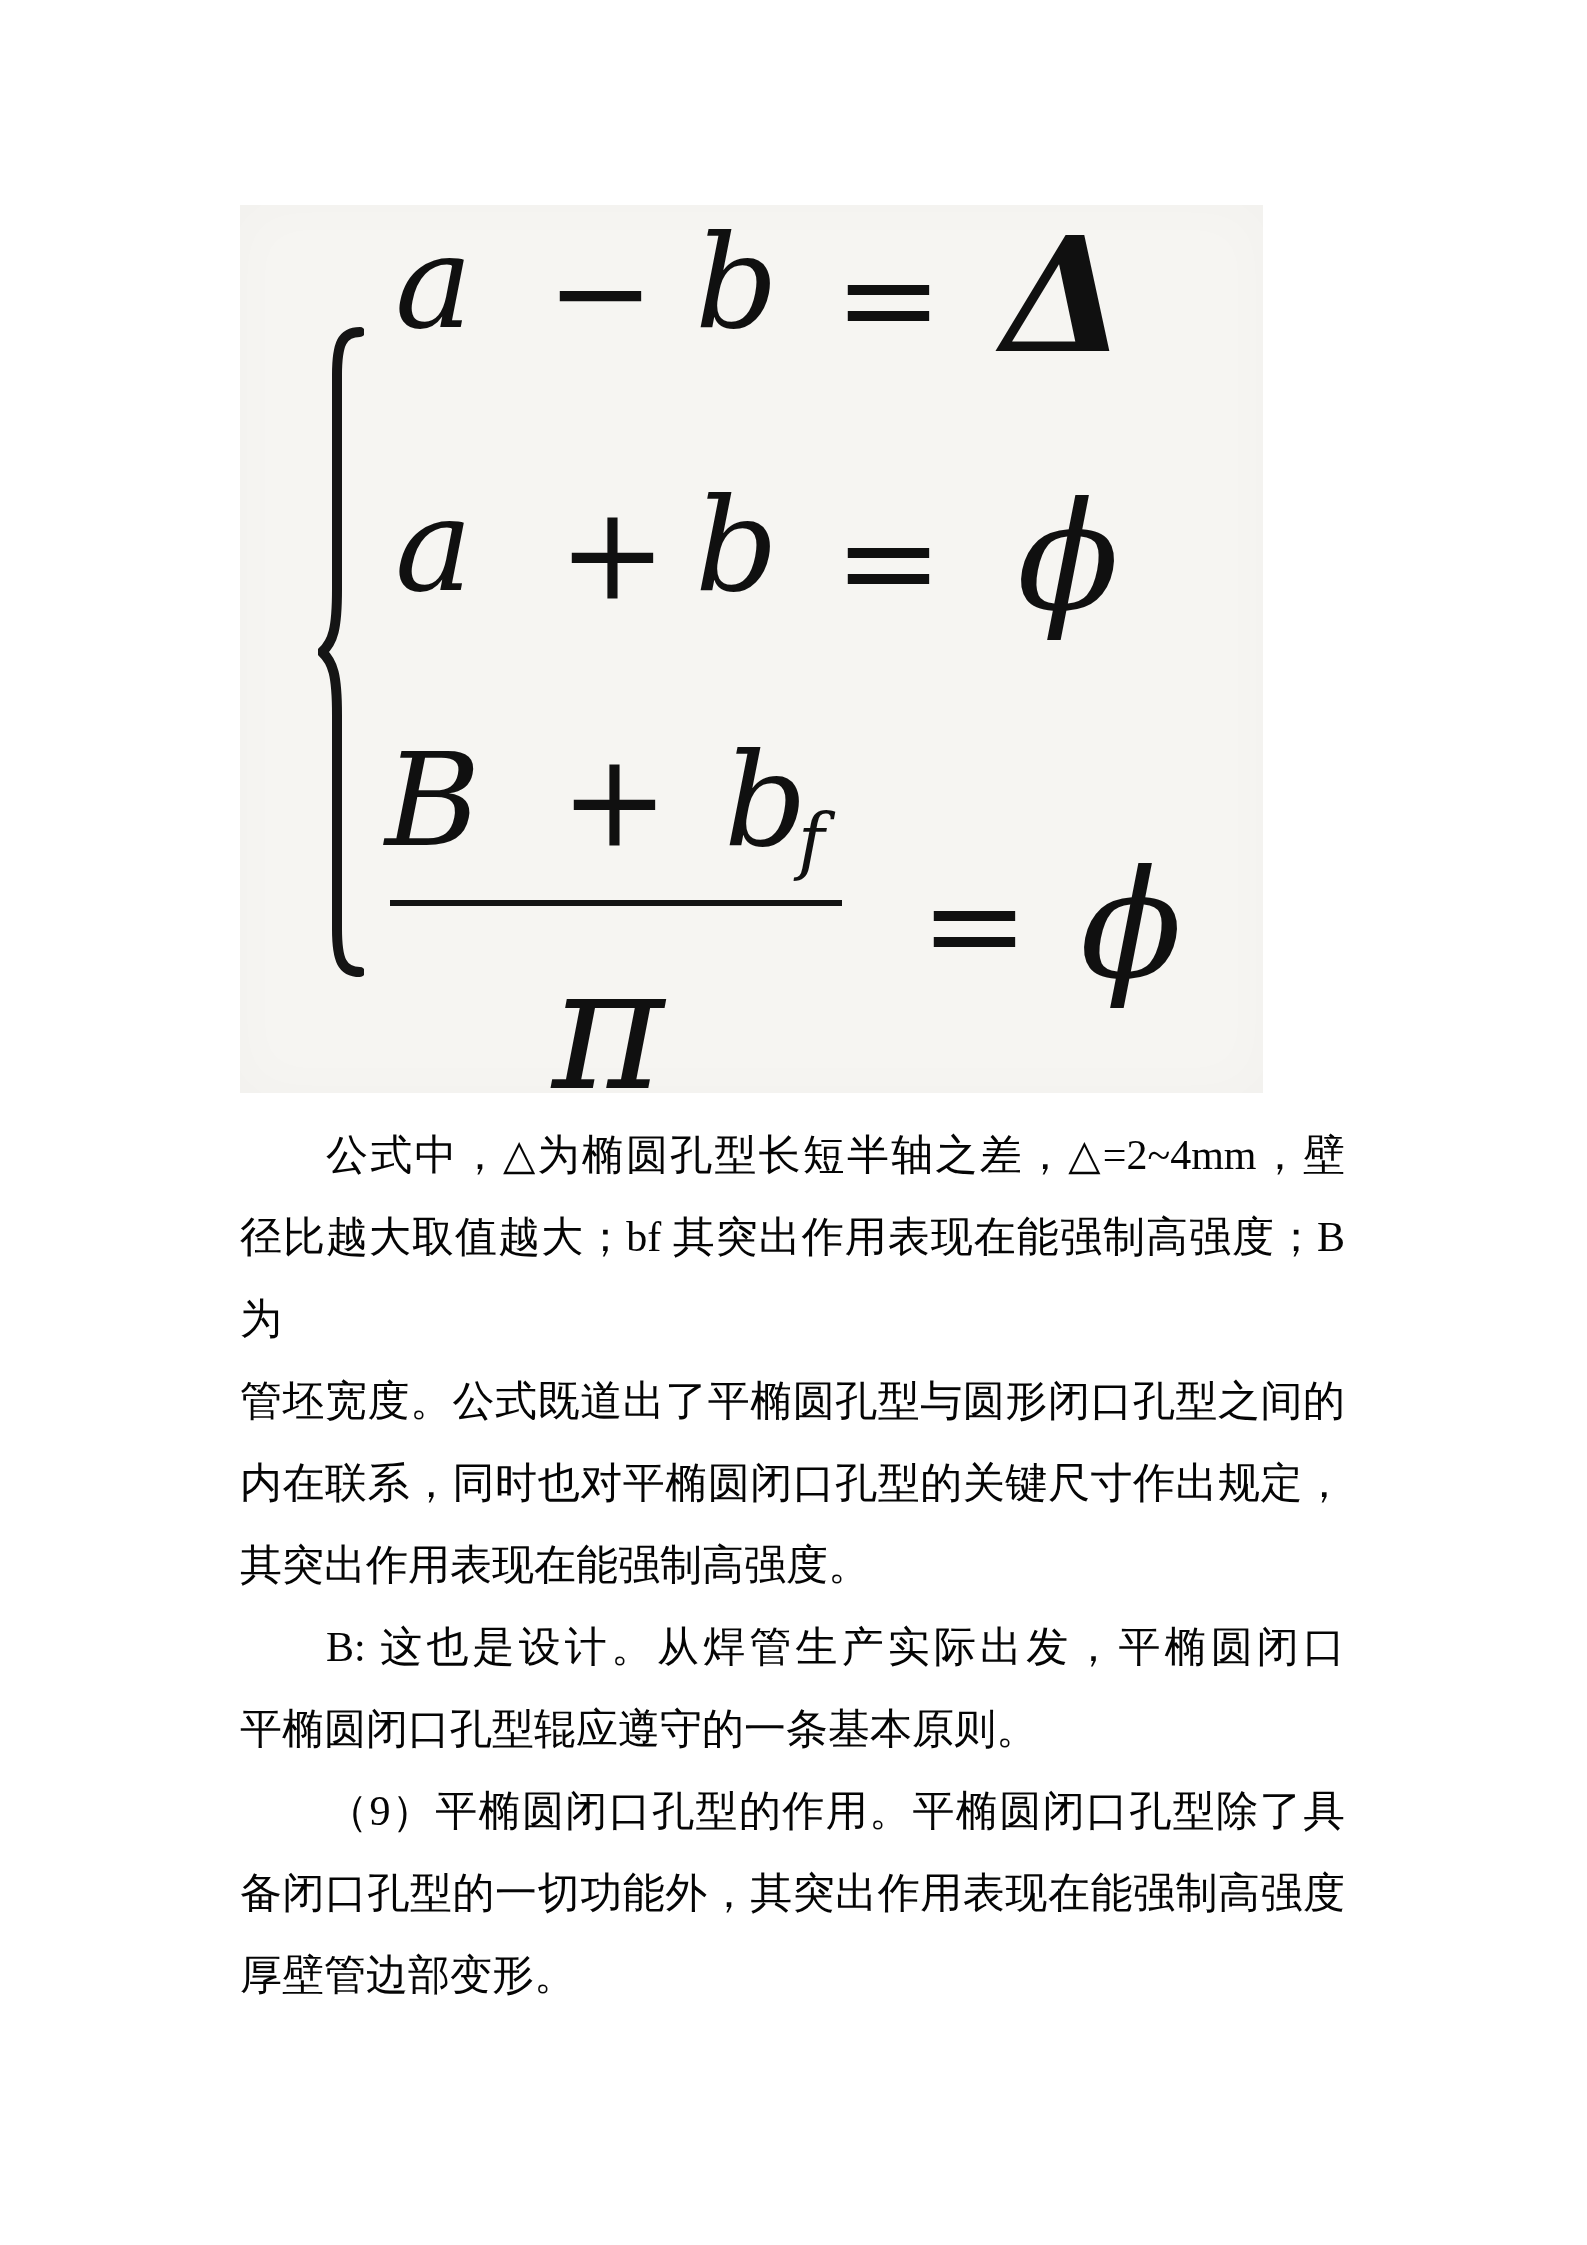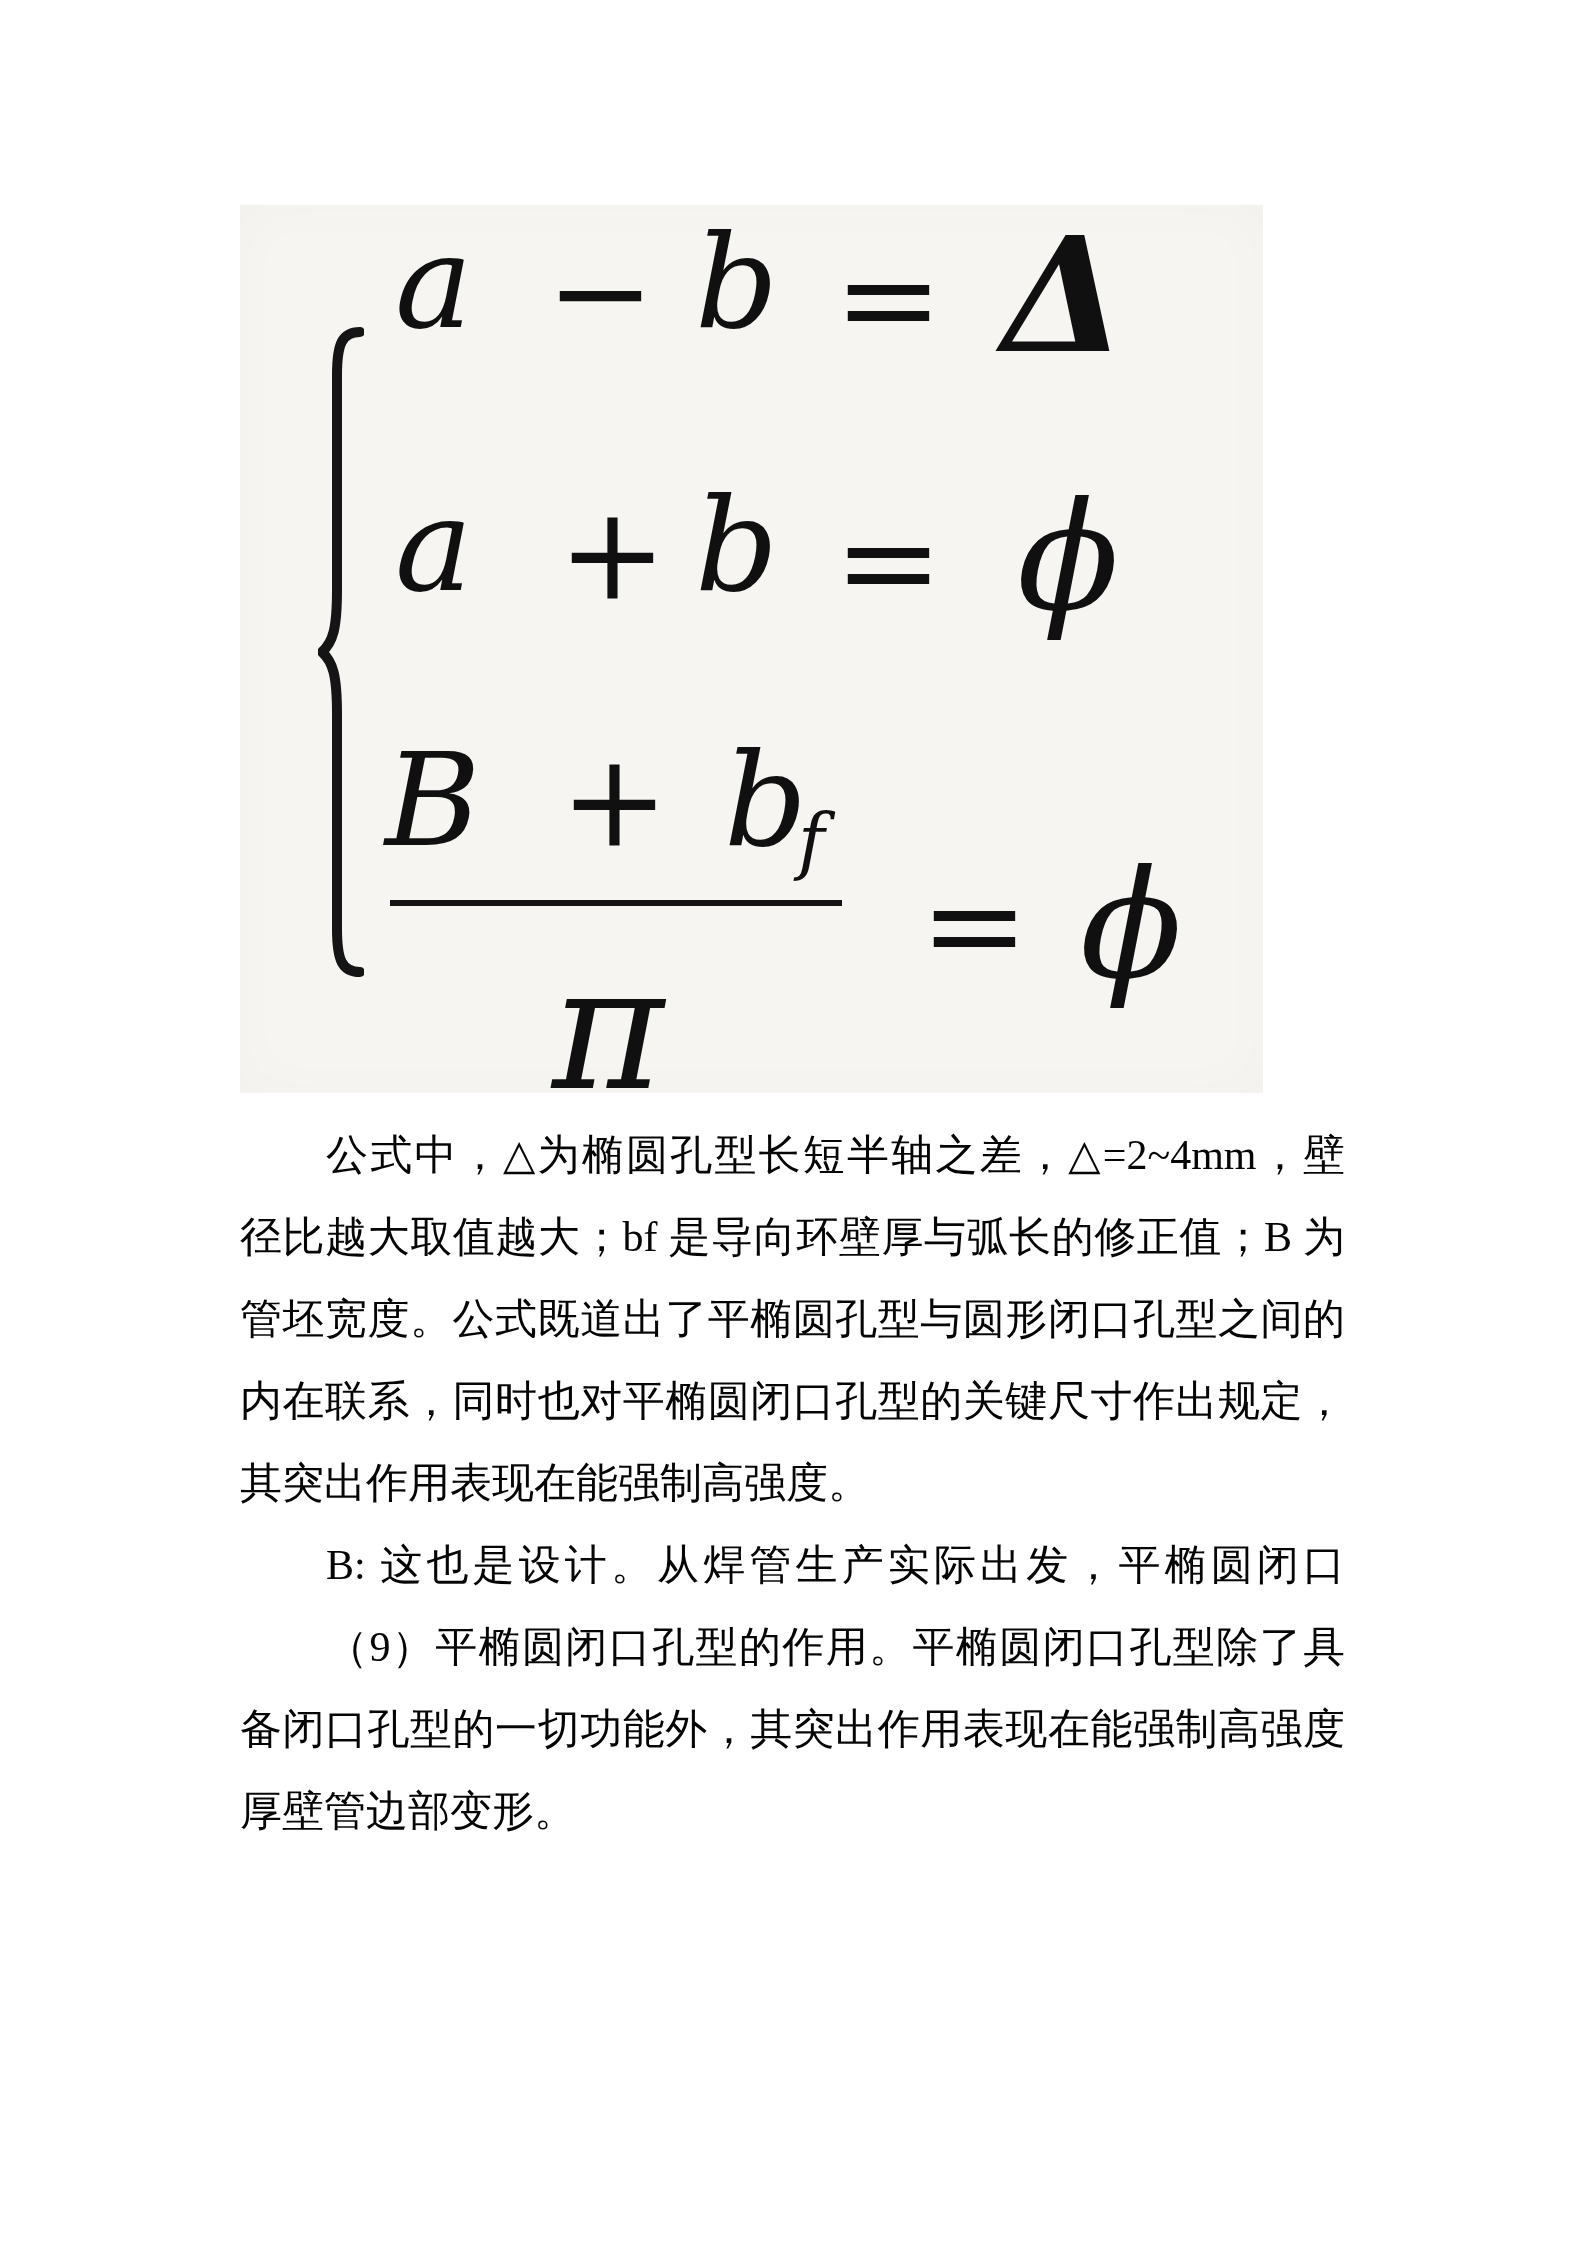--- a/index.html
+++ b/index.html
@@ -70,21 +70,22 @@
   <span class="tok" style="left:484px;top:530px">b</span>
   <span class="tok subf" style="left:558px;top:600px">f</span>
   <div class="fracbar"></div>
   <span class="tok pi" style="left:312px;top:739px">π</span>
   <span class="tok op" style="left:680px;top:655px">=</span>
   <span class="tok phi" style="left:840px;top:645px">ϕ</span>
 </div>
 
 <div class="bodytext">
   <div class="line jl ind">公式中，△为椭圆孔型长短半轴之差，△=2~4mm，壁</div>
-  <div class="line jl">径比越大取值越大；bf 是导向环壁厚与弧长的修正值；B 为</div>
+  <div class="line jl">径比越大取值越大；bf 其突出作用表现在能强制高强度；B 为</div>
   <div class="line jl">管坯宽度。公式既道出了平椭圆孔型与圆形闭口孔型之间的</div>
   <div class="line jl">内在联系，同时也对平椭圆闭口孔型的关键尺寸作出规定，</div>
   <div class="line">其突出作用表现在能强制高强度。</div>
   <div class="line jl ind">B: 这也是设计。从焊管生产实际出发，平椭圆闭口</div>
+  <div class="line">平椭圆闭口孔型辊应遵守的一条基本原则。</div>
   <div class="line jl ind">（9）平椭圆闭口孔型的作用。平椭圆闭口孔型除了具</div>
   <div class="line jl">备闭口孔型的一切功能外，其突出作用表现在能强制高强度</div>
   <div class="line">厚壁管边部变形。</div>
 </div>
 
 </body></html>

